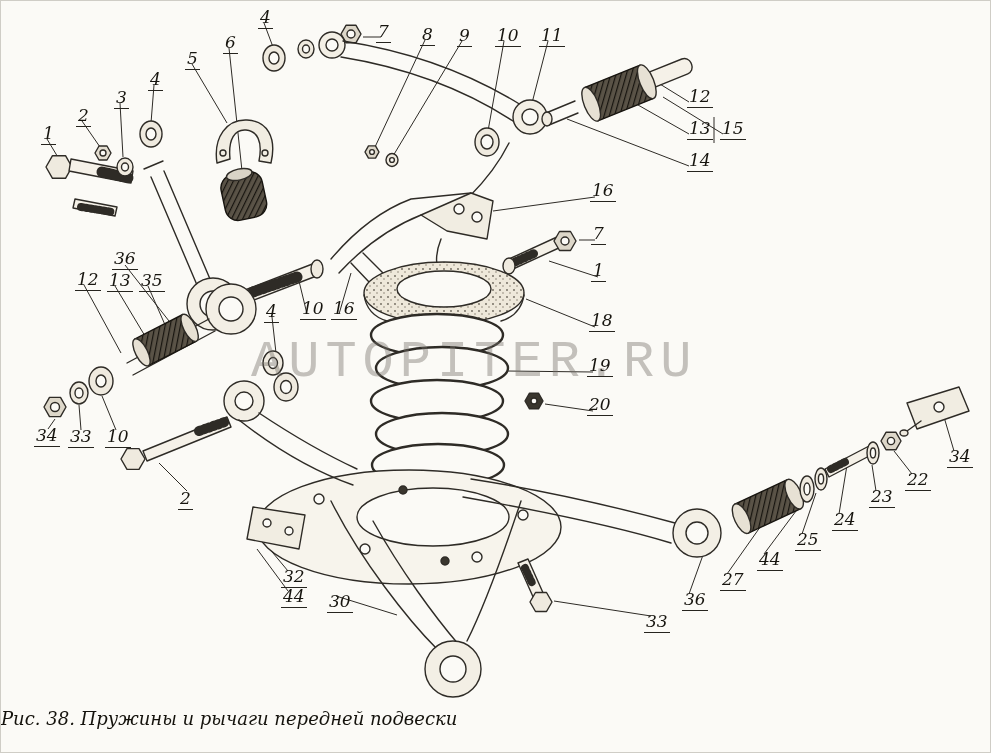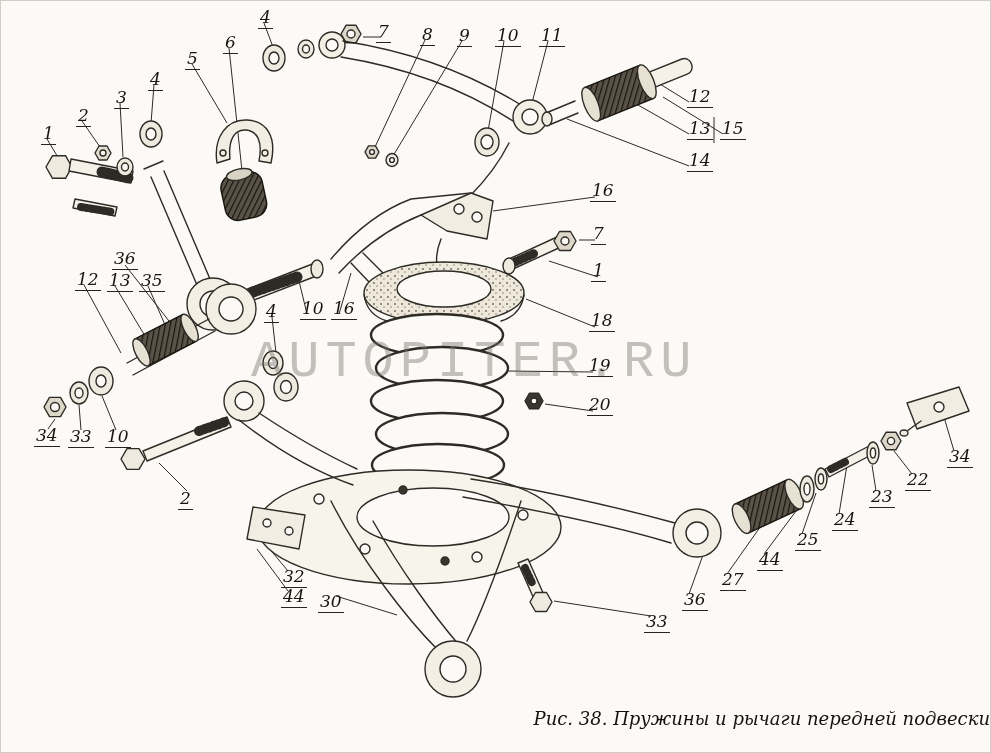--- a/index.html
+++ b/index.html
@@ -12,21 +12,21 @@
     font-family:Liberation Mono, monospace;
     font-size:52px;font-weight:500;letter-spacing:6px;
     color:rgba(116,112,104,0.42);white-space:nowrap;pointer-events:none;z-index:3
   }
   .callout{
     position:absolute;z-index:4;
     font-style:italic;font-size:17px;line-height:1;color:#17150f;
     border-bottom:1.2px solid #26241e;padding:0 2px 2px
   }
   .caption{
-    position:absolute;left:0;right:0;top:707px;text-align:right;z-index:4;
+    position:absolute;left:0;right:0;top:707px;text-align:left;z-index:4;
     font-style:italic;font-size:18px;color:#14120c
   }
 </style>
 </head>
 <body>
 
 <div class="figure">
 
   <svg class="drawing" width="991" height="753" viewBox="0 0 991 753">
     <defs>
@@ -328,17 +328,17 @@
     <span class="callout" style="left:904px;top:470px">22</span>
     <span class="callout" style="left:868px;top:487px">23</span>
     <span class="callout" style="left:831px;top:510px">24</span>
     <span class="callout" style="left:794px;top:530px">25</span>
     <span class="callout" style="left:756px;top:550px">44</span>
     <span class="callout" style="left:719px;top:570px">27</span>
     <span class="callout" style="left:681px;top:590px">36</span>
     <span class="callout" style="left:643px;top:612px">33</span>
     <span class="callout" style="left:280px;top:567px">32</span>
     <span class="callout" style="left:280px;top:587px">44</span>
-    <span class="callout" style="left:317px;top:592px">30</span>
+    <span class="callout" style="left:326px;top:592px">30</span>
   </div>
 
   <div class="caption">Рис. 38. Пружины и рычаги передней подвески</div>
 </div>
 
 </body></html>

